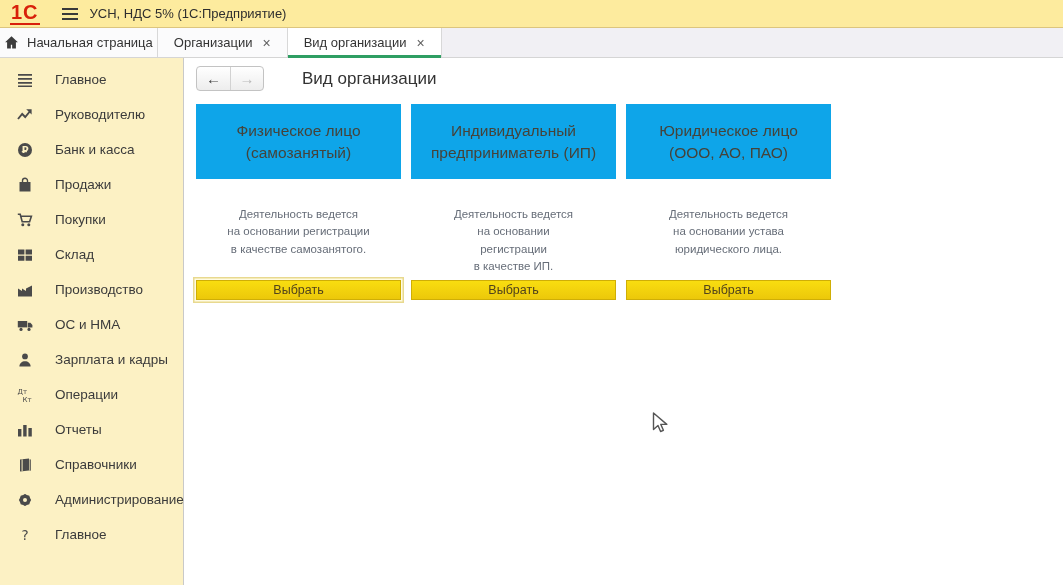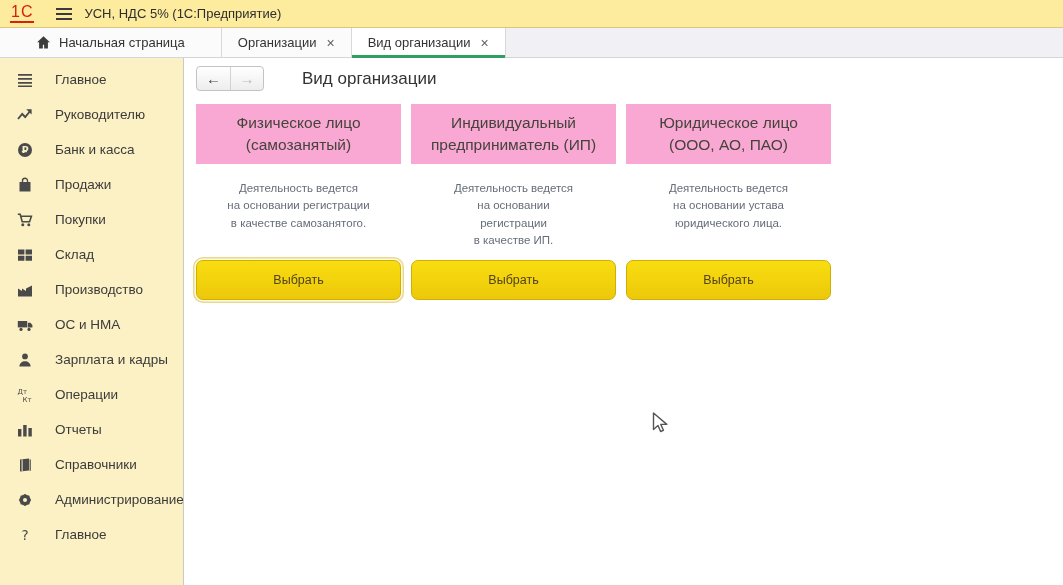--- a/index.html
+++ b/index.html
@@ -2,32 +2,32 @@
 <html><head>
 <meta charset="utf-8">
 <style>
   * { margin:0; padding:0; box-sizing:border-box; }
   html,body { width:1063px; height:585px; overflow:hidden; }
   body { font-family:"Liberation Sans","DejaVu Sans",sans-serif; background:#fff; position:relative; }
 
   
   .topbar { height:28px; background:#fdeb9e; border-bottom:1px solid #dcc57e;
             display:flex; align-items:center; padding-left:10px; }
-  .logo { color:#d8200a; font-weight:normal; font-size:16px; letter-spacing:1px;
+  .logo { color:#d8200a; font-weight:bold; font-size:20px; letter-spacing:1px;
           border-bottom:2px solid #d8200a; line-height:1.05; padding:0 1px; }
   .burger { margin-left:22px; display:inline-flex; flex-direction:column; gap:3px; cursor:pointer; }
   .burger i { display:block; width:16px; height:2px; background:#3a3a3a; }
   .app-title { margin-left:12px; font-size:13px; color:#2e2e2e; }
 
   
   .tabbar { height:30px; background:#f1f0f4; border-bottom:1px solid #d5d5d5;
             display:flex; align-items:stretch; }
   .tab { background:#fbfbfc; border-right:1px solid #d8d8d8; display:flex; align-items:center;
          gap:8px; padding:0 16px; font-size:13px; color:#333; cursor:pointer; position:relative; }
-  .tab:first-child { padding:0 36px; }
+  .tab:first-child { padding:0 4px; }
   .tab.active { background:#fff; }
   .tab.active::after { content:""; position:absolute; left:0; right:0; bottom:-1px; height:3px; background:#2f9e63; }
   .tab .close { color:#5f5f5f; font-size:14px; line-height:1; margin-left:2px; }
   .home-ic { width:15px; height:15px; fill:#3c3c3c; }
 
   
   .bodyrow { display:flex; height:527px; }
 
   
   .sidebar { width:184px; background:#fcf1c4; border-right:1px solid #c9c9c9; padding-top:4px; flex:none; }
@@ -45,25 +45,25 @@
   .navbtns { display:flex; border:1px solid #c3c3c3; border-radius:4px; overflow:hidden;
              background:linear-gradient(#ffffff,#ededed); }
   .navbtn { width:33px; height:23px; display:flex; align-items:center; justify-content:center;
             font-size:15px; font-weight:bold; color:#444; cursor:pointer; }
   .navbtn.fwd { border-left:1px solid #d2d2d2; color:#b9b9b9; }
   .page-title { margin-left:38px; font-size:17px; color:#333; }
 
   
   .cards { margin-top:13px; display:grid; grid-template-columns:repeat(3,205px); gap:10px; height:196px; }
   .card { display:flex; flex-direction:column; }
-  .card-head { height:60px; background:#f9a8d4; display:flex; align-items:center; justify-content:center;
+  .card-head { height:75px; background:#0ea5e9; display:flex; align-items:center; justify-content:center;
                text-align:center; font-size:15.5px; color:#45433a; line-height:1.4; white-space:pre-line; }
-  .card-desc { margin-top:16px; text-align:center; font-size:11.5px; color:#666d78; line-height:1.5;
+  .card-desc { margin-top:27px; text-align:center; font-size:11.5px; color:#666d78; line-height:1.5;
                white-space:pre-line; flex:1; }
-  .choose-btn { height:40px; border:1px solid #cfae06; border-radius:7px;
+  .choose-btn { height:20px; border:1px solid #cfae06; border-radius:0;
                 background:linear-gradient(#f9dd10,#ecc80a); color:#51431c; font-size:12.5px;
                 font-family:inherit; cursor:pointer; width:100%; }
   .choose-btn.focused { box-shadow:0 0 0 1.5px #fffbe2, 0 0 0 3px #e8d98f; }
 
   
   .cursor { position:absolute; left:652px; top:412px; pointer-events:none; }
 </style>
 </head>
 <body>
 

